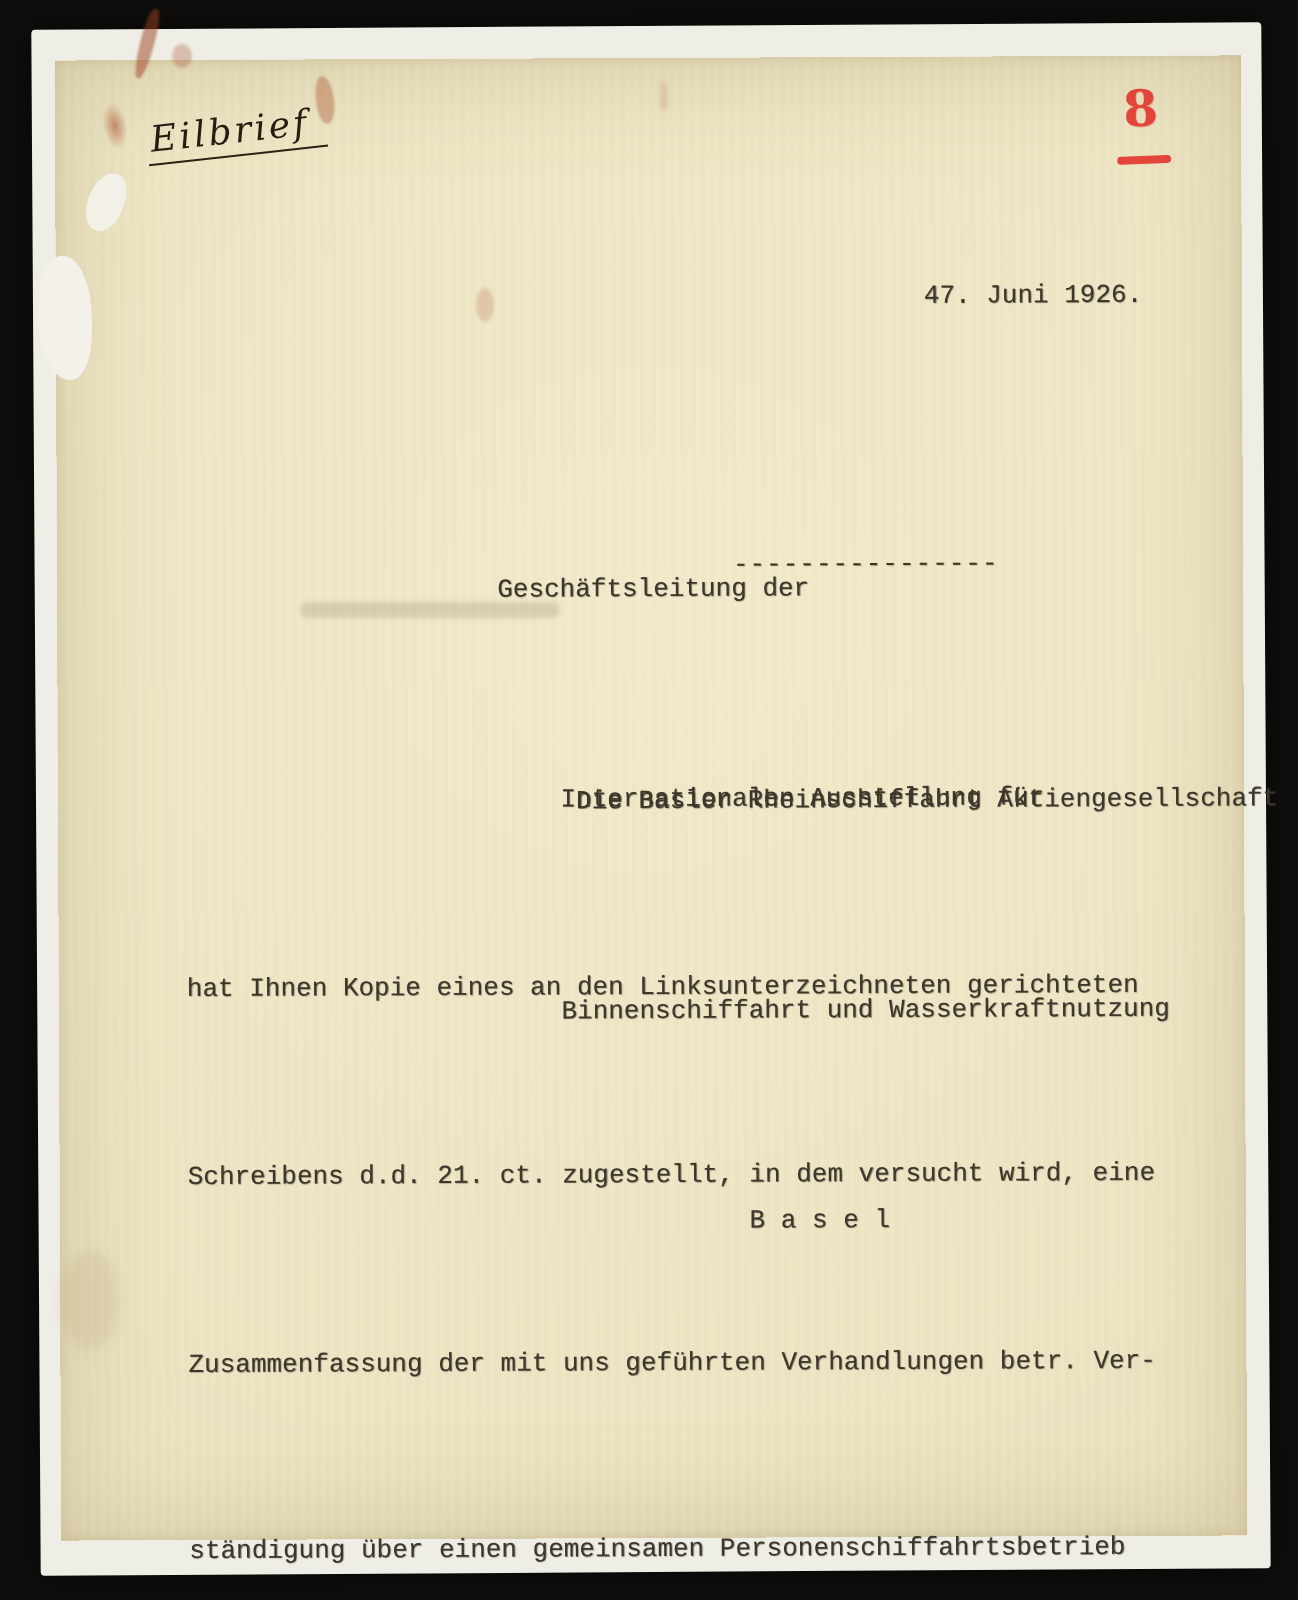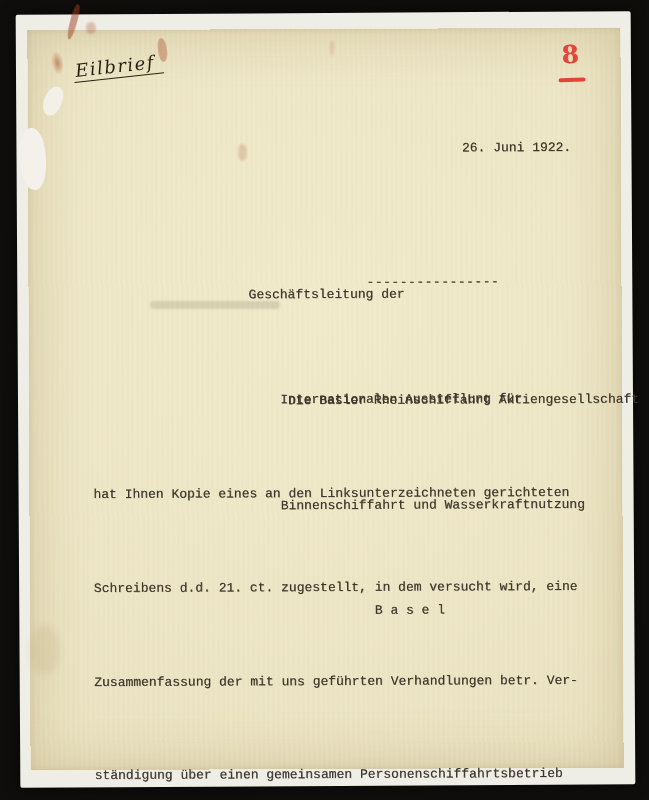--- a/index.html
+++ b/index.html
@@ -68,21 +68,21 @@
 
   <div class="backing" style="background-color: rgb(239, 238, 230);"></div>
 
   <div class="paper" style="background-color: rgb(236, 228, 195);">
 
     <div class="handwritten" style="color: rgb(38, 29, 17);">Eilbrief</div>
 
     <div class="page-number" style="color: rgb(226, 70, 58);">8</div>
     <div class="page-number-dash" style="background-color: rgb(226, 70, 58);"></div>
 
-    <div class="typed date-line" style="color: rgb(61, 54, 43);">26. Juni 1922.</div>
+    <div class="typed date-line" style="color: rgb(61, 54, 43);">47. Juni 1926.</div>
 
     <div class="typed address-block" style="color: rgb(61, 54, 43);">
       
     
         <div class="pre-line">                    Geschäftsleitung der</div>
       
         <div class="pre-line">                        Internationalen Ausstellung für</div>
       
         <div class="pre-line">                        Binnenschiffahrt und Wasserkraftnutzung</div>
       

